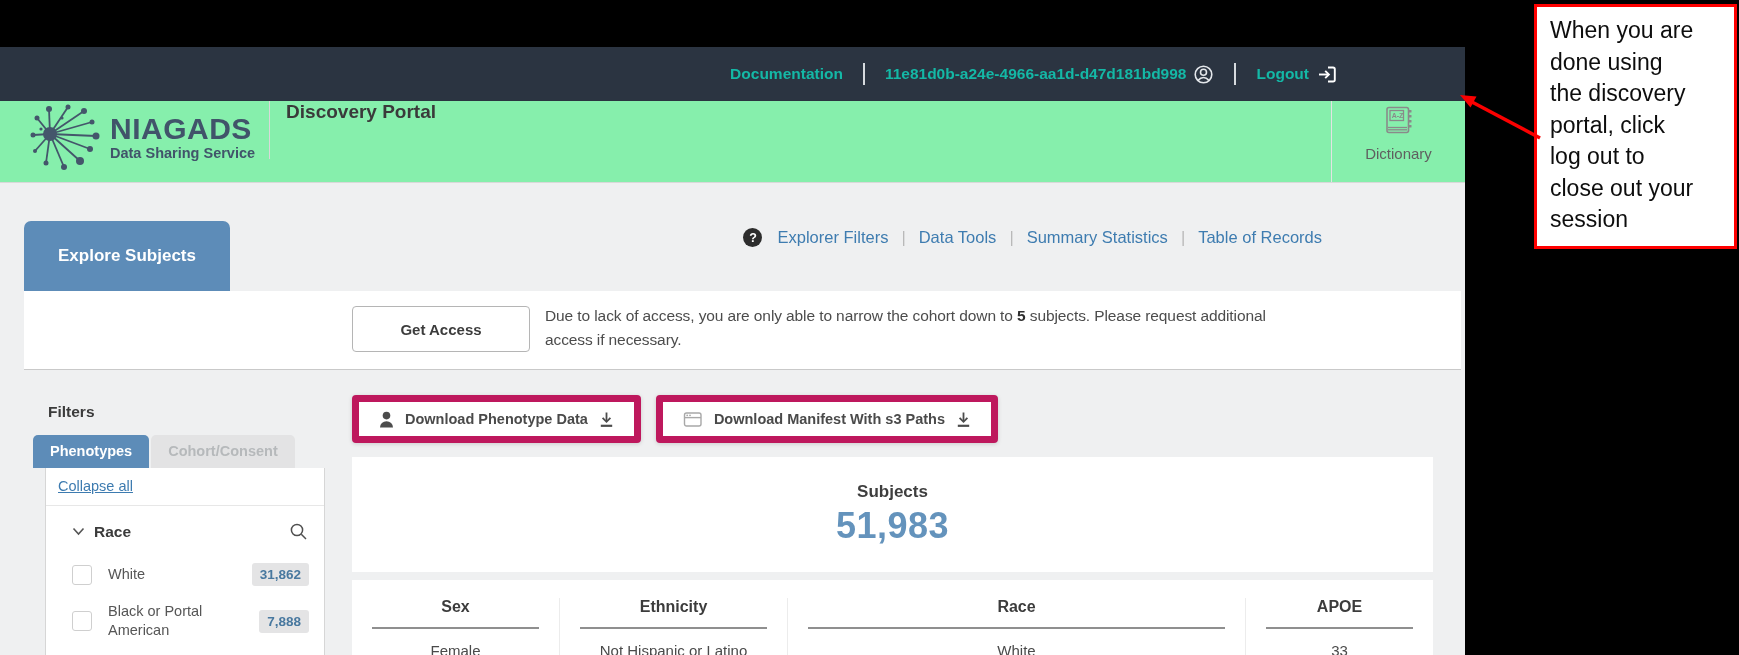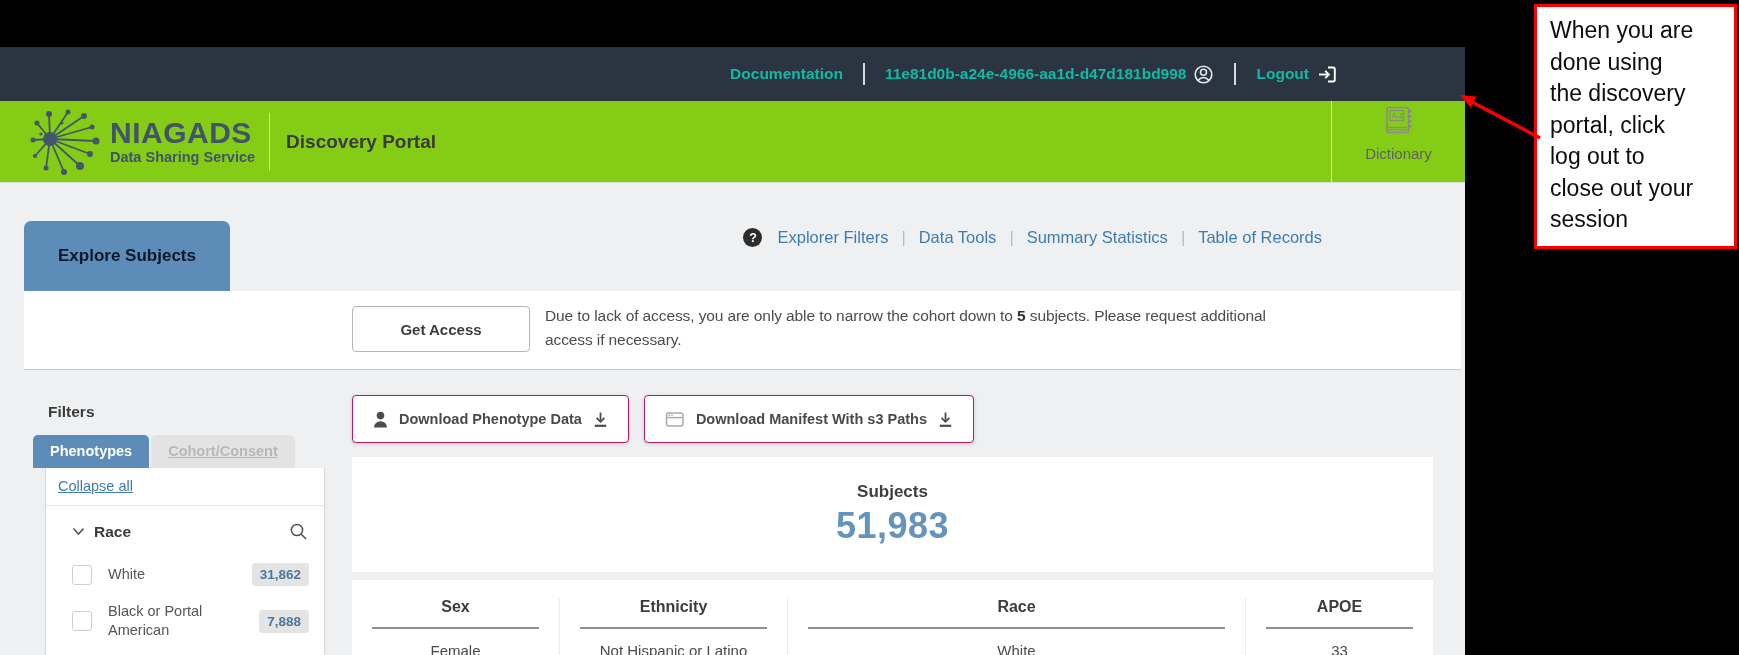--- a/index.html
+++ b/index.html
@@ -19,22 +19,22 @@
     position:absolute; left:0; top:0; width:100%; height:54px;
     background:#2b3441; display:flex; align-items:center; justify-content:flex-end;
     padding-right:128px; gap:20px; color:#14b8a6; font-size:15.5px; font-weight:600;
   }
   .topnav-sep { width:2px; height:22px; background:#d6dade; }
   .topnav-item { display:flex; align-items:center; gap:7px; cursor:pointer; white-space:nowrap; }
   .topnav-item.session { font-weight:600; }
 
   
   .hdr {
-    position:absolute; left:0; top:54px; width:100%; height:82px; background:#84cc16;
-    border-bottom:1px solid #d9d9d9; display:flex; align-items:center;
+    position:absolute; left:0; top:54px; width:100%; height:82px; background:#86efac;
+    border-bottom:1px solid #d9d9d9; display:flex; align-items:flex-start;
   }
   .logo-wrap { display:flex; align-items:center; margin-left:26px; cursor:pointer; }
   .brand-text { margin-left:4px; color:#41546a; }
   .brand-name { font-size:30px; font-weight:800; letter-spacing:.5px; line-height:30px; }
   .brand-tagline { font-size:14.5px; font-weight:700; margin-top:1px; }
   .hdr-divider { width:1px; height:58px; background:#d9d9d9; margin:0 16px 0 14px; }
   .portal-title { font-size:19px; font-weight:700; color:#3a3a3a; }
 
   .hdr-nav { position:absolute; right:0; top:0; height:100%; display:flex; }
   .hdr-nav-cell {
@@ -46,21 +46,21 @@
 
   
   .page { position:absolute; left:0; top:136px; width:100%; height:472px; background:#eff0f1; }
 
   
   .main-tabs { position:absolute; left:24px; top:38px; display:flex; gap:2px; }
   .main-tab {
     height:70px; display:flex; align-items:center; justify-content:center;
     font-size:17px; font-weight:700; border-radius:7px 7px 0 0; cursor:pointer;
   }
-  .main-tab.active { width:206px; background:#5d8cb8; color:#0f172a; }
+  .main-tab.active { width:206px; background:#5d8cb8; color:#ffffff; }
   .main-tab.inactive { width:146px; background:#e4e4e5; color:#b9bcbe; }
 
   
   .quicklinks {
     position:absolute; top:45px; right:143px; display:flex; align-items:center; gap:13px;
     font-size:16.5px; color:#3e7cb0; font-weight:500;
   }
   .quicklink { cursor:pointer; white-space:nowrap; }
   .ql-sep { color:#b9b9b9; font-weight:400; }
   .help-badge {
@@ -87,21 +87,21 @@
   .notice-text b { font-weight:700; color:#2f2f2f; }
 
   
   .filters-title { position:absolute; left:48px; top:220px; font-size:15.5px; font-weight:700; color:#3b3b3b; }
   .filter-tabs { position:absolute; left:33px; top:252px; display:flex; gap:2px; }
   .filter-tab {
     height:33px; padding:0 17px; line-height:33px; font-size:14.5px; font-weight:700;
     border-radius:5px 5px 0 0; cursor:pointer;
   }
   .filter-tab.active { background:#5d8cb8; color:#fff; }
-  .filter-tab.inactive { background:#e3e3e4; color:#b6b9bb;text-decoration:underline; }
+  .filter-tab.inactive { background:#e3e3e4; color:#b6b9bb; }
   .filter-panel {
     position:absolute; left:45px; top:285px; width:280px; bottom:-1px;
     background:#fff; border:1px solid #d6d6d6; border-top:none;
   }
   .collapse-link {
     display:inline-block; margin:10px 0 0 12px; color:#3d7bb0; font-size:14.5px;
     text-decoration:underline; cursor:pointer;
   }
   .panel-divider { margin-top:10px; border-top:1px solid #e7e7e7; }
   .facet-header { display:flex; align-items:center; padding:16px 16px 0 26px; }
@@ -113,21 +113,21 @@
   .checkbox { width:20px; height:20px; background:#fff; border:1.5px solid #cfcfcf; border-radius:3px; cursor:pointer; flex:none; }
   .opt-label { margin-left:16px; font-size:14.5px; color:#565656; width:112px; line-height:19px; }
   .count-badge {
     margin-left:auto; margin-right:15px; background:#e4e4e5; color:#48789f;
     font-size:13.5px; font-weight:700; padding:4px 8px; border-radius:3px;
   }
 
   
   .download-row { position:absolute; left:352px; top:212px; display:flex; gap:15px; }
   .dl-btn {
-    height:48px; background:#fff; border:1px solid #be185d; border-radius:4px;
+    height:48px; background:#fff; border:7px solid #be185d; border-radius:4px;
     box-shadow:0 1px 4px rgba(0,0,0,.15); padding:0 20px;
     display:flex; align-items:center; gap:11px;
     font-family:"Liberation Sans", sans-serif;
     font-size:14.5px; font-weight:700; color:#4a4a4a; cursor:pointer; white-space:nowrap;
   }
 
   
   .stats-card { position:absolute; left:352px; top:274px; width:1081px; height:115px; background:#fff; text-align:center; }
   .stats-label { margin-top:25px; font-size:17px; font-weight:700; color:#3e3e3e; }
   .stats-value { margin-top:3px; font-size:36px; font-weight:700; color:#6493bc; letter-spacing:.5px; }

